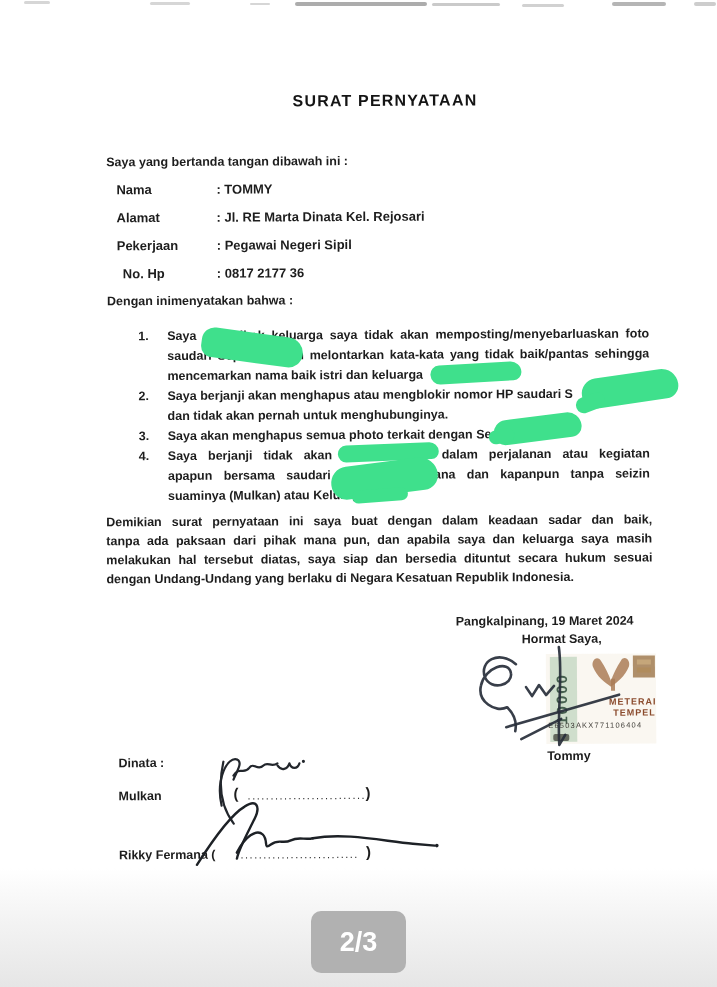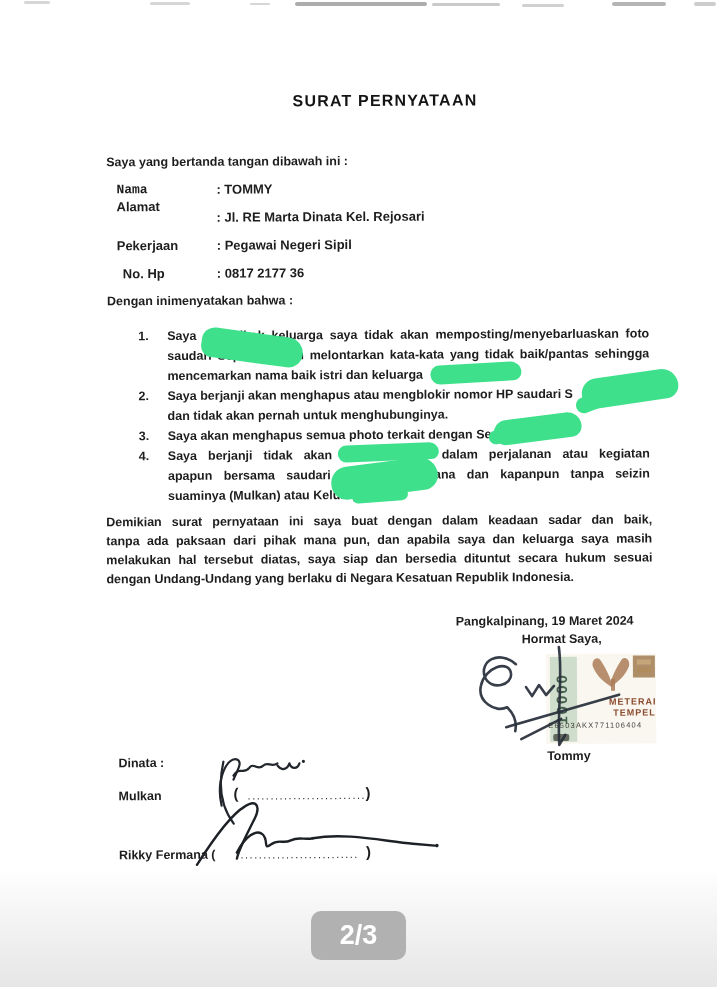--- a/index.html
+++ b/index.html
@@ -7,21 +7,21 @@
           font-family:"Liberation Sans",sans-serif;}
   #doc{position:absolute;left:0;top:0;width:717px;height:987px;transform:rotate(-0.3deg);}
   .t{position:absolute;color:#1d1d1d;font-weight:700;font-size:12.5px;line-height:19px;white-space:nowrap;}
   .title{font-size:16px;letter-spacing:1.2px;color:#141414;text-align:center;}
   .fld{font-size:13px;}
   .j{white-space:normal;text-align:justify;text-align-last:justify;height:19px;overflow:hidden;}
   .blob{position:absolute;background:#3fe08c;}
   .smudge{position:absolute;background:#5a5a5a;border-radius:2px;}
   .footer-grad{position:absolute;left:0;top:868px;width:717px;height:119px;
                background:linear-gradient(180deg,#ffffff 0%,#f3f3f3 45%,#e6e6e6 100%);}
-  .badge{position:absolute;left:311px;top:911px;width:95px;height:49px;border-radius:10px;
+  .badge{position:absolute;left:311px;top:911px;width:95px;height:62px;border-radius:10px;
          background:#b1b1b1;display:flex;align-items:center;justify-content:center;}
   .badge span{color:#ffffff;font-size:27px;font-weight:700;}
   .dots{position:absolute;color:#2c2c2c;font-size:11px;letter-spacing:1.5px;font-weight:400;white-space:nowrap;}
   .paren{position:absolute;color:#1d1d1d;font-size:15px;font-weight:700;}
   svg{position:absolute;overflow:visible;}
   .ink{fill:none;stroke:#272e3a;stroke-width:2.6;stroke-linecap:round;stroke-linejoin:round;opacity:.92;}
   .ink2{fill:none;stroke:#22262c;stroke-width:2.2;stroke-linecap:round;stroke-linejoin:round;}
   .ink3{fill:none;stroke:#1d2126;stroke-width:2.4;stroke-linecap:round;stroke-linejoin:round;}
 </style>
 </head>
@@ -37,23 +37,23 @@
   <div class="smudge" style="left:24px;top:1px;width:26px;height:3px;opacity:.25;"></div>
   <div class="smudge" style="left:250px;top:3px;width:20px;height:2px;opacity:.25;"></div>
   <div class="smudge" style="left:694px;top:2px;width:22px;height:4px;opacity:.3;"></div>
 
   <div id="doc">
 
     <div class="t title" style="left:107px;top:91px;width:560px;">SURAT PERNYATAAN</div>
 
     <div class="t" style="left:108px;top:152px;">Saya yang bertanda tangan dibawah ini :</div>
 
-    <div class="t fld" style="left:118px;top:179px;font-family:Liberation Mono, monospace;">Nama</div>
+    <div class="t fld" style="left:118px;top:179px;">Nama</div>
     <div class="t fld" style="left:218px;top:179px;">: TOMMY</div>
-    <div class="t fld" style="left:118px;top:196px;text-align:right;">Alamat</div>
+    <div class="t fld" style="left:118px;top:207px;text-align:right;">Alamat</div>
     <div class="t fld" style="left:218px;top:207px;">: Jl. RE Marta Dinata Kel. Rejosari</div>
     <div class="t fld" style="left:118px;top:235px;">Pekerjaan</div>
     <div class="t fld" style="left:218px;top:235px;">: Pegawai Negeri Sipil</div>
     <div class="t fld" style="left:124px;top:263px;">No. Hp</div>
     <div class="t fld" style="left:218px;top:263px;">: 0817 2177 36</div>
 
     <div class="t" style="left:108px;top:291px;">Dengan inimenyatakan bahwa :</div>
 
     <div class="t" style="left:139px;top:326px;">1.</div>
     <div class="t j" style="left:168px;top:326px;width:482px;">Saya dan pihak keluarga saya tidak akan memposting/menyebarluaskan foto</div>

